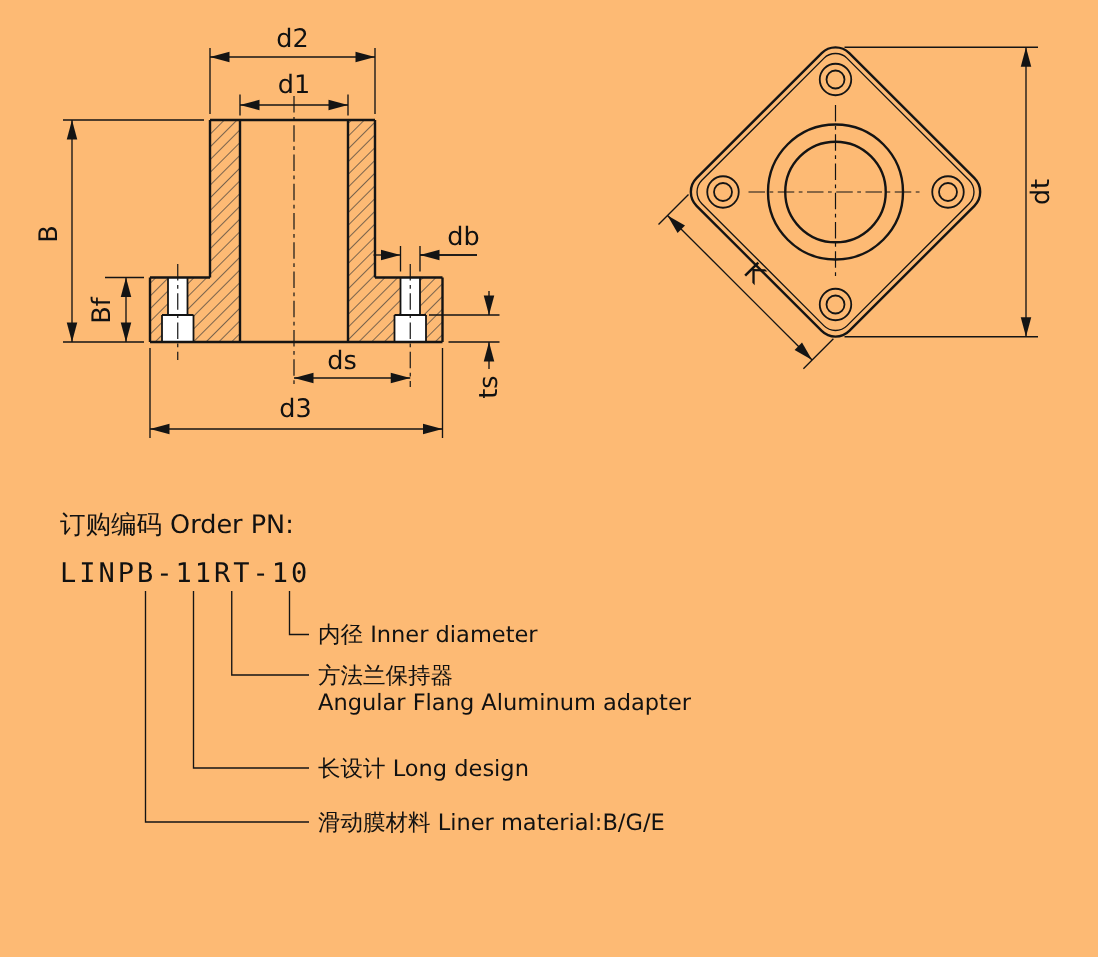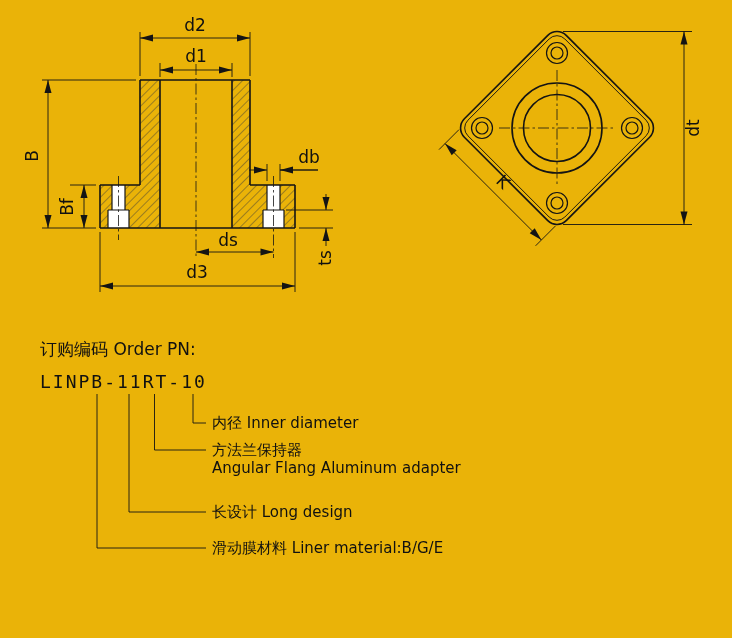--- a/index.html
+++ b/index.html
@@ -1,16 +1,16 @@
 <!DOCTYPE html>
 <html><head>
 <meta charset="utf-8">
 <style>
   html,body{margin:0;padding:0;background:#ffffff;}
-  .stage{width:732px;height:638px;background:#eab308;position:relative;font-family:"DejavU Sans", "DejaVu Sans", sans-serif;}
+  .stage{width:732px;height:638px;background:#fdba74;position:relative;font-family:"DejavU Sans", "DejaVu Sans", sans-serif;}
   svg{display:block;}
   .ol{stroke:#141414;stroke-width:1.6;fill:none;}
   .ol2{stroke:#141414;stroke-width:1.2;fill:none;}
   .ol3{stroke:#141414;stroke-width:1.2;fill:none;}
   .thin{stroke:#141414;stroke-width:0.9;fill:none;}
   .cl{stroke:#141414;stroke-width:0.8;fill:none;stroke-dasharray:11 3 2.5 3;}
   .wfill{fill:#ffffff;stroke:none;}
   .dim{stroke:#141414;stroke-width:0.9;fill:none;marker-start:url(#as);marker-end:url(#ae);}
   .ae{stroke:#141414;stroke-width:0.9;fill:none;marker-end:url(#ae);}
   .dt{font-family:"DejaVu Sans",sans-serif;font-size:17px;fill:#111;}

